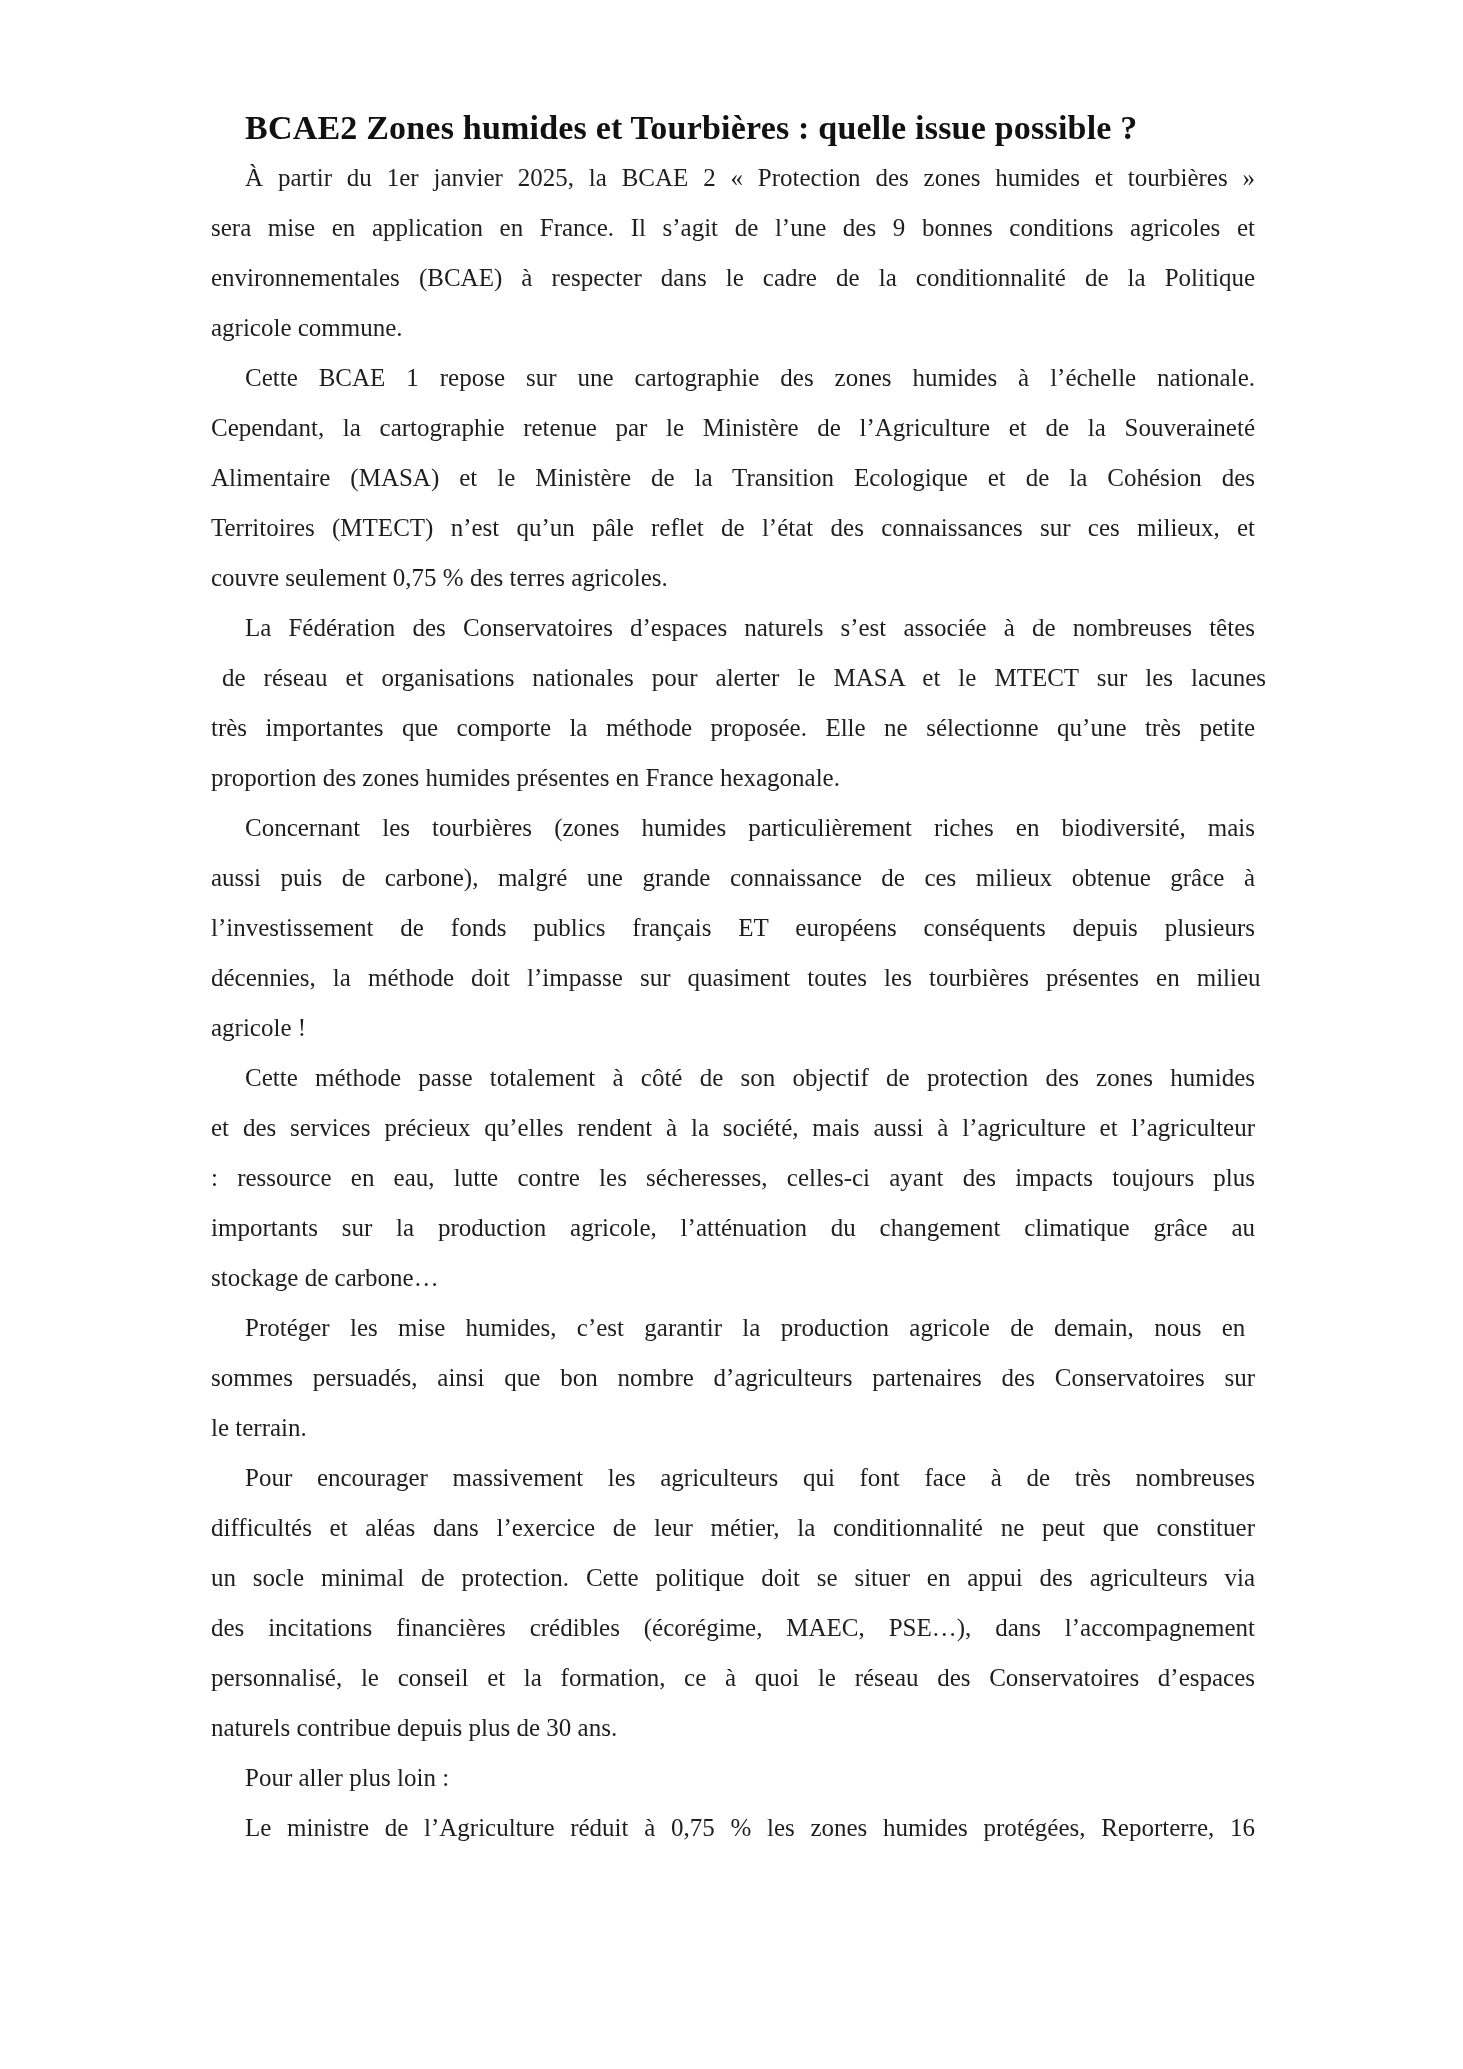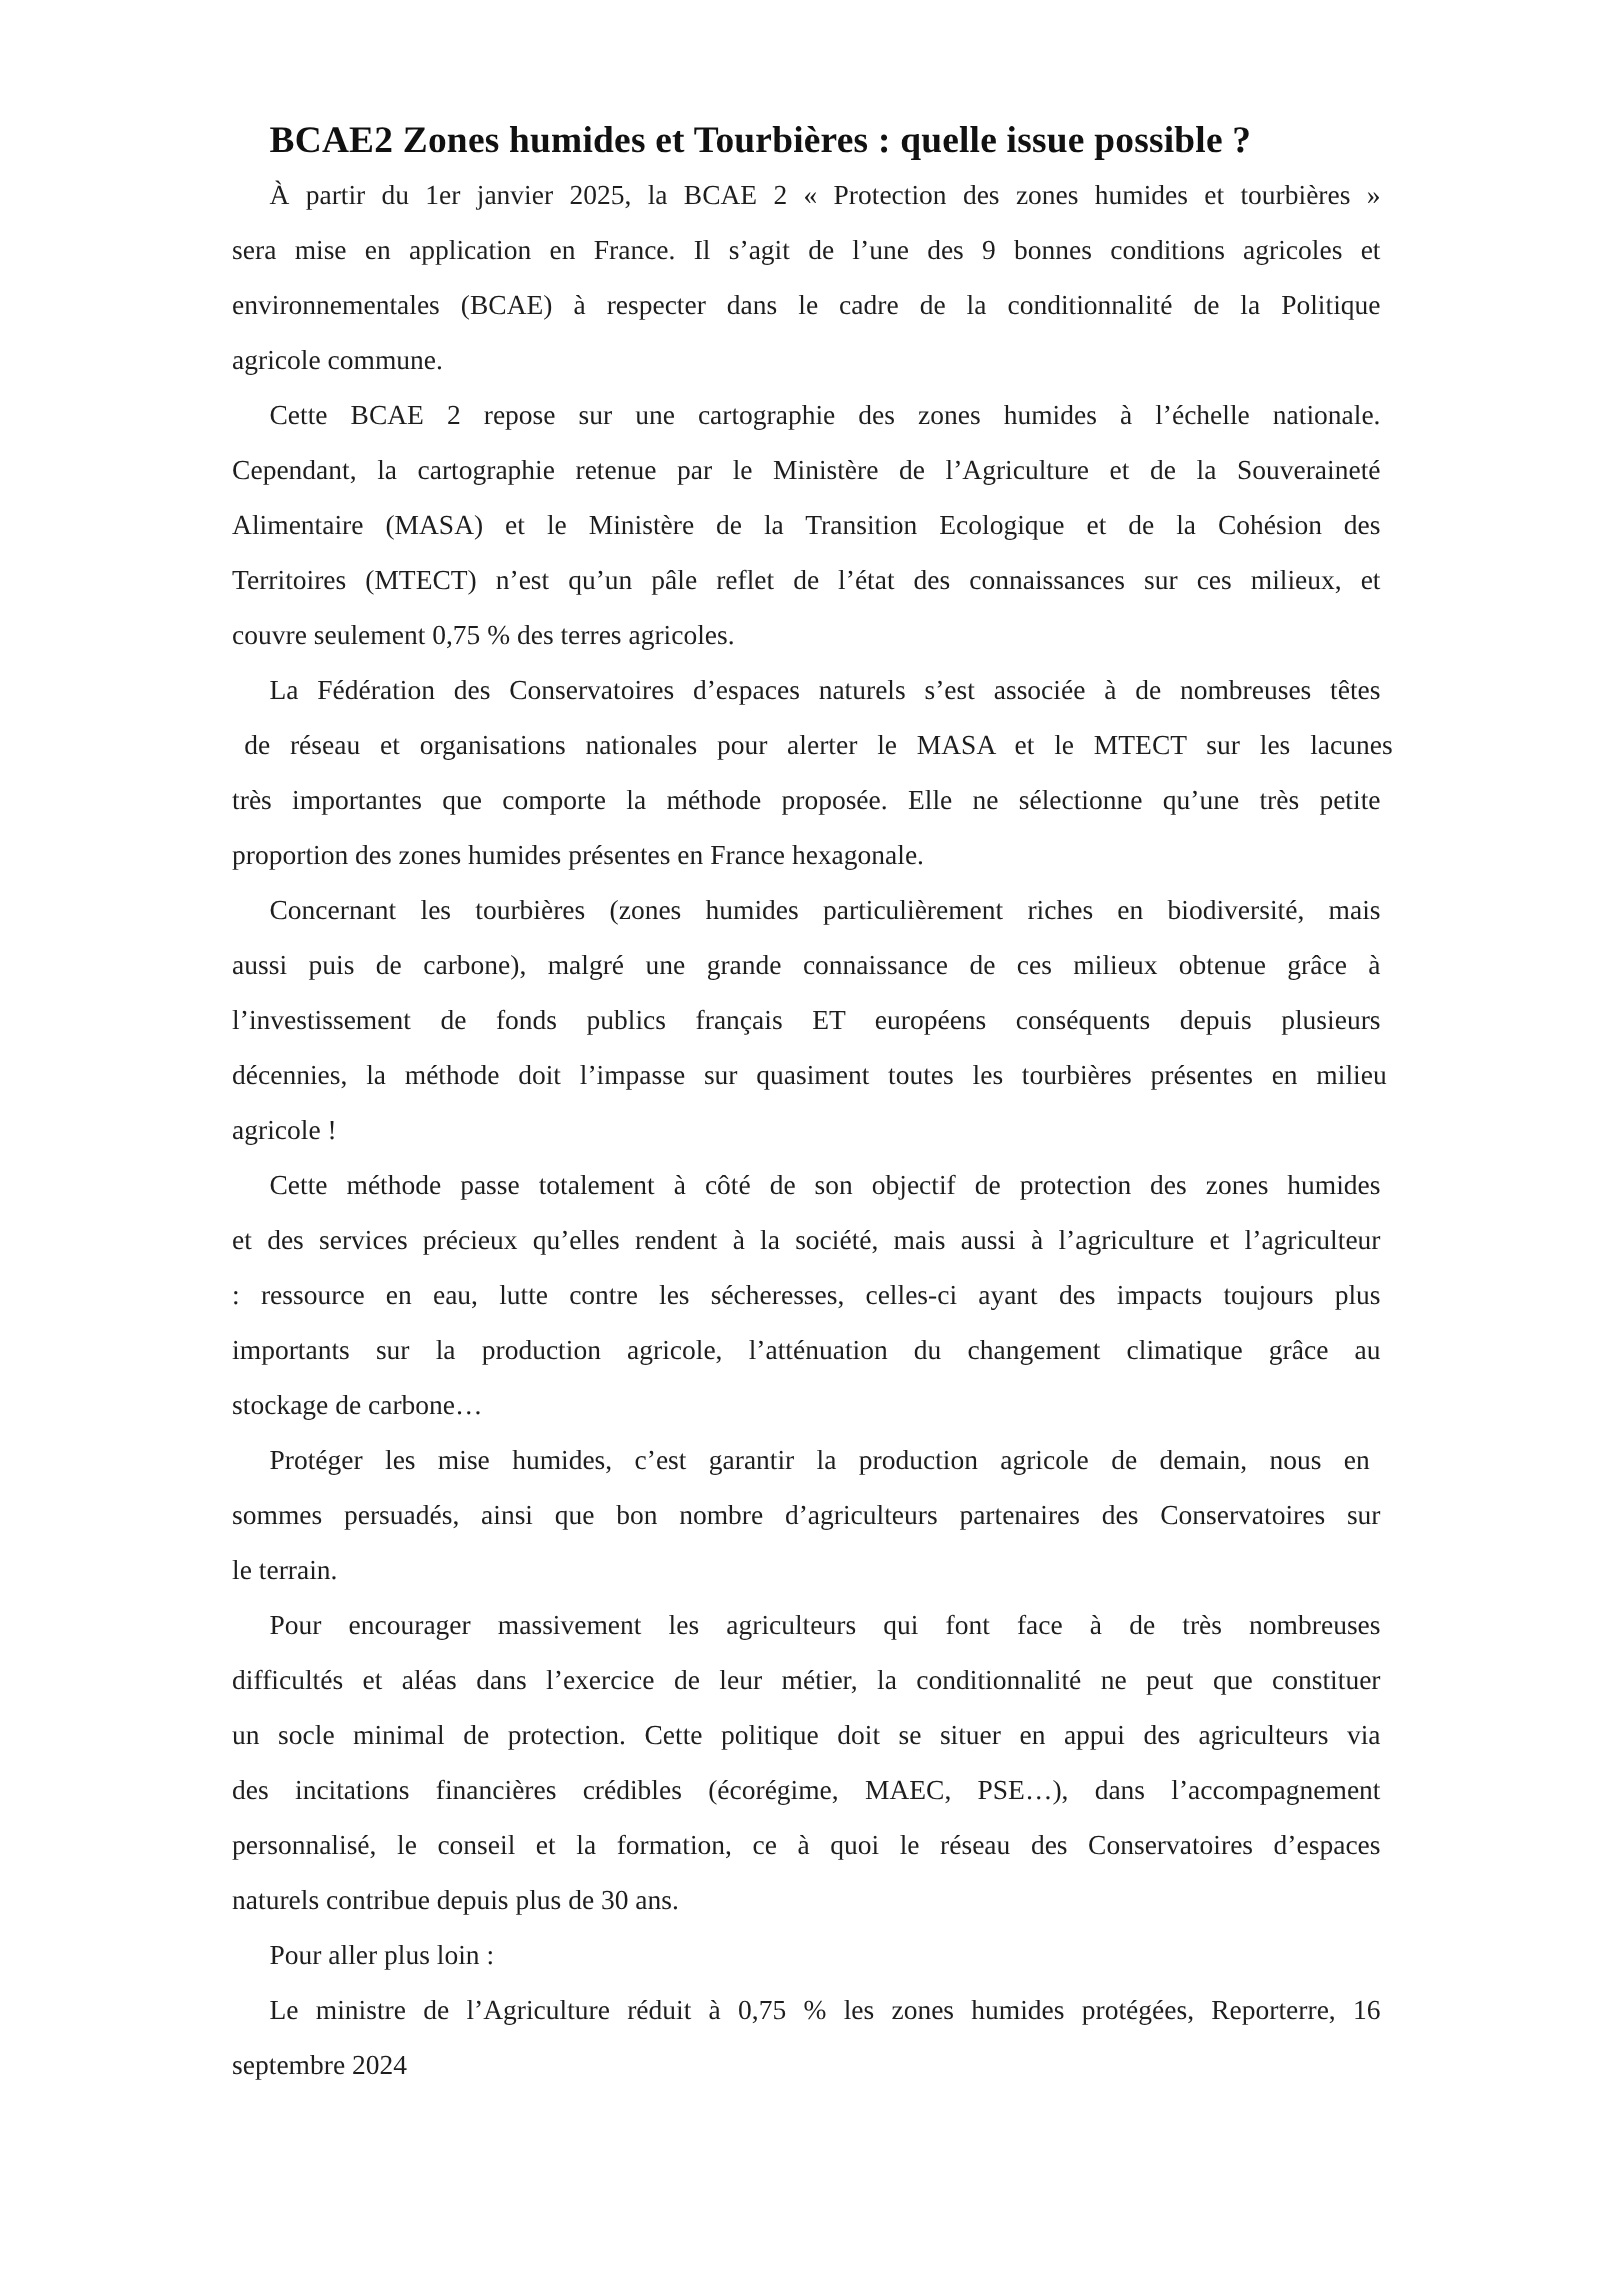--- a/index.html
+++ b/index.html
@@ -33,21 +33,21 @@
   <div class="content">
     <div class="heading">BCAE2 Zones humides et Tourbières : quelle issue possible ?</div>
     <div id="paras">
         <div class="para">
           <span class="line first" style="word-spacing: 8.58008px; text-align: left; text-align-last: left;">À partir du 1er janvier 2025, la BCAE 2 « Protection des zones humides et tourbières »</span>
           <span class="line" style="word-spacing: 10.3583px; text-align: left; text-align-last: left;">sera mise en application en France. Il s’agit de l’une des 9 bonnes conditions agricoles et</span>
           <span class="line" style="word-spacing: 12.8359px; text-align: left; text-align-last: left;">environnementales (BCAE) à respecter dans le cadre de la conditionnalité de la Politique</span>
           <span class="line last">agricole commune.</span>
         </div>
         <div class="para">
-          <span class="line first" style="word-spacing: 14.6875px; text-align: left; text-align-last: left;">Cette BCAE 2 repose sur une cartographie des zones humides à l’échelle nationale.</span>
+          <span class="line first" style="word-spacing: 14.6875px; text-align: left; text-align-last: left;">Cette BCAE 1 repose sur une cartographie des zones humides à l’échelle nationale.</span>
           <span class="line" style="word-spacing: 12.4362px; text-align: left; text-align-last: left;">Cependant, la cartographie retenue par le Ministère de l’Agriculture et de la Souveraineté</span>
           <span class="line" style="word-spacing: 13.7067px; text-align: left; text-align-last: left;">Alimentaire (MASA) et le Ministère de la Transition Ecologique et de la Cohésion des</span>
           <span class="line" style="word-spacing: 11.0216px; text-align: left; text-align-last: left;">Territoires (MTECT) n’est qu’un pâle reflet de l’état des connaissances sur ces milieux, et</span>
           <span class="line last">couvre seulement 0,75 % des terres agricoles.</span>
         </div>
         <div class="para">
           <span class="line first" style="word-spacing: 10.848px; text-align: left; text-align-last: left;">La Fédération des Conservatoires d’espaces naturels s’est associée à de nombreuses têtes</span>
           <span class="line" style="word-spacing: 11.7567px; text-align: left; text-align-last: left; margin-left: 11px;">de réseau et organisations nationales pour alerter le MASA et le MTECT sur les lacunes</span>
           <span class="line" style="word-spacing: 12.1992px; text-align: left; text-align-last: left;">très importantes que comporte la méthode proposée. Elle ne sélectionne qu’une très petite</span>
           <span class="line last">proportion des zones humides présentes en France hexagonale.</span>
@@ -77,17 +77,16 @@
           <span class="line" style="word-spacing: 10.5491px; text-align: left; text-align-last: left;">un socle minimal de protection. Cette politique doit se situer en appui des agriculteurs via</span>
           <span class="line" style="word-spacing: 17.6016px; text-align: left; text-align-last: left;">des incitations financières crédibles (écorégime, MAEC, PSE…), dans l’accompagnement</span>
           <span class="line" style="word-spacing: 12.4375px; text-align: left; text-align-last: left;">personnalisé, le conseil et la formation, ce à quoi le réseau des Conservatoires d’espaces</span>
           <span class="line last">naturels contribue depuis plus de 30 ans.</span>
         </div>
         <div class="para">
           <span class="line first last">Pour aller plus loin :</span>
         </div>
         <div class="para">
           <span class="line first" style="word-spacing: 9.44351px; text-align: left; text-align-last: left;">Le ministre de l’Agriculture réduit à 0,75 % les zones humides protégées, Reporterre, 16</span>
-          <span class="line last">septembre 2024</span>
         </div>
       </div>
   </div>
 </div>
 
 </body></html>

